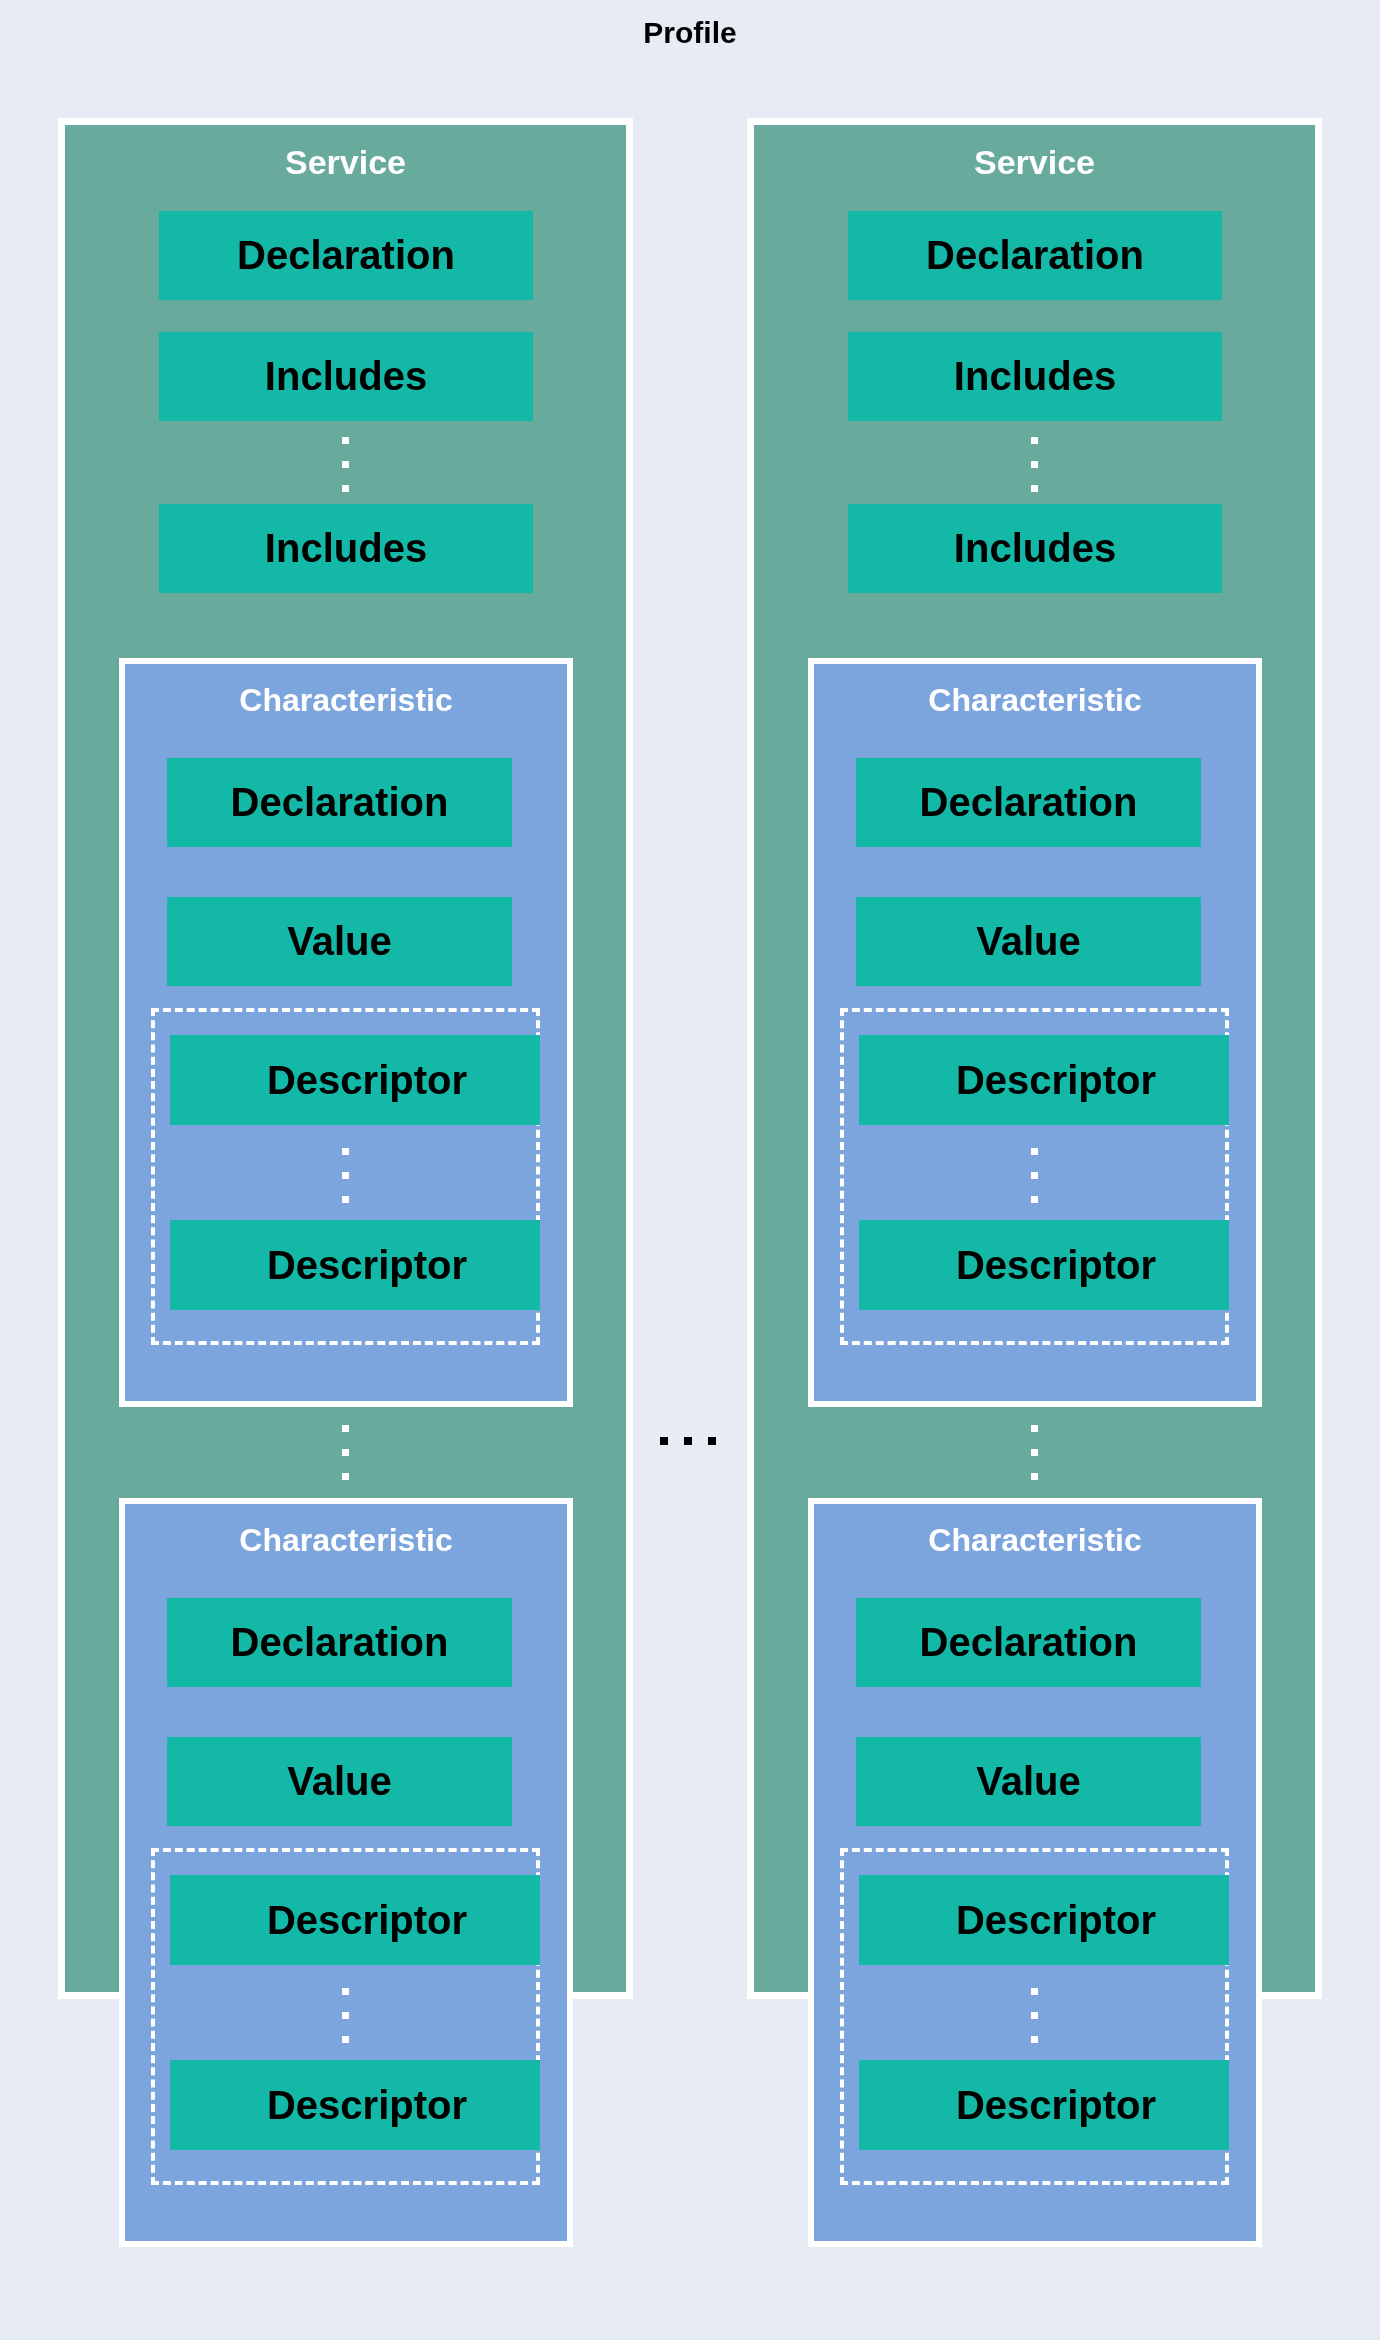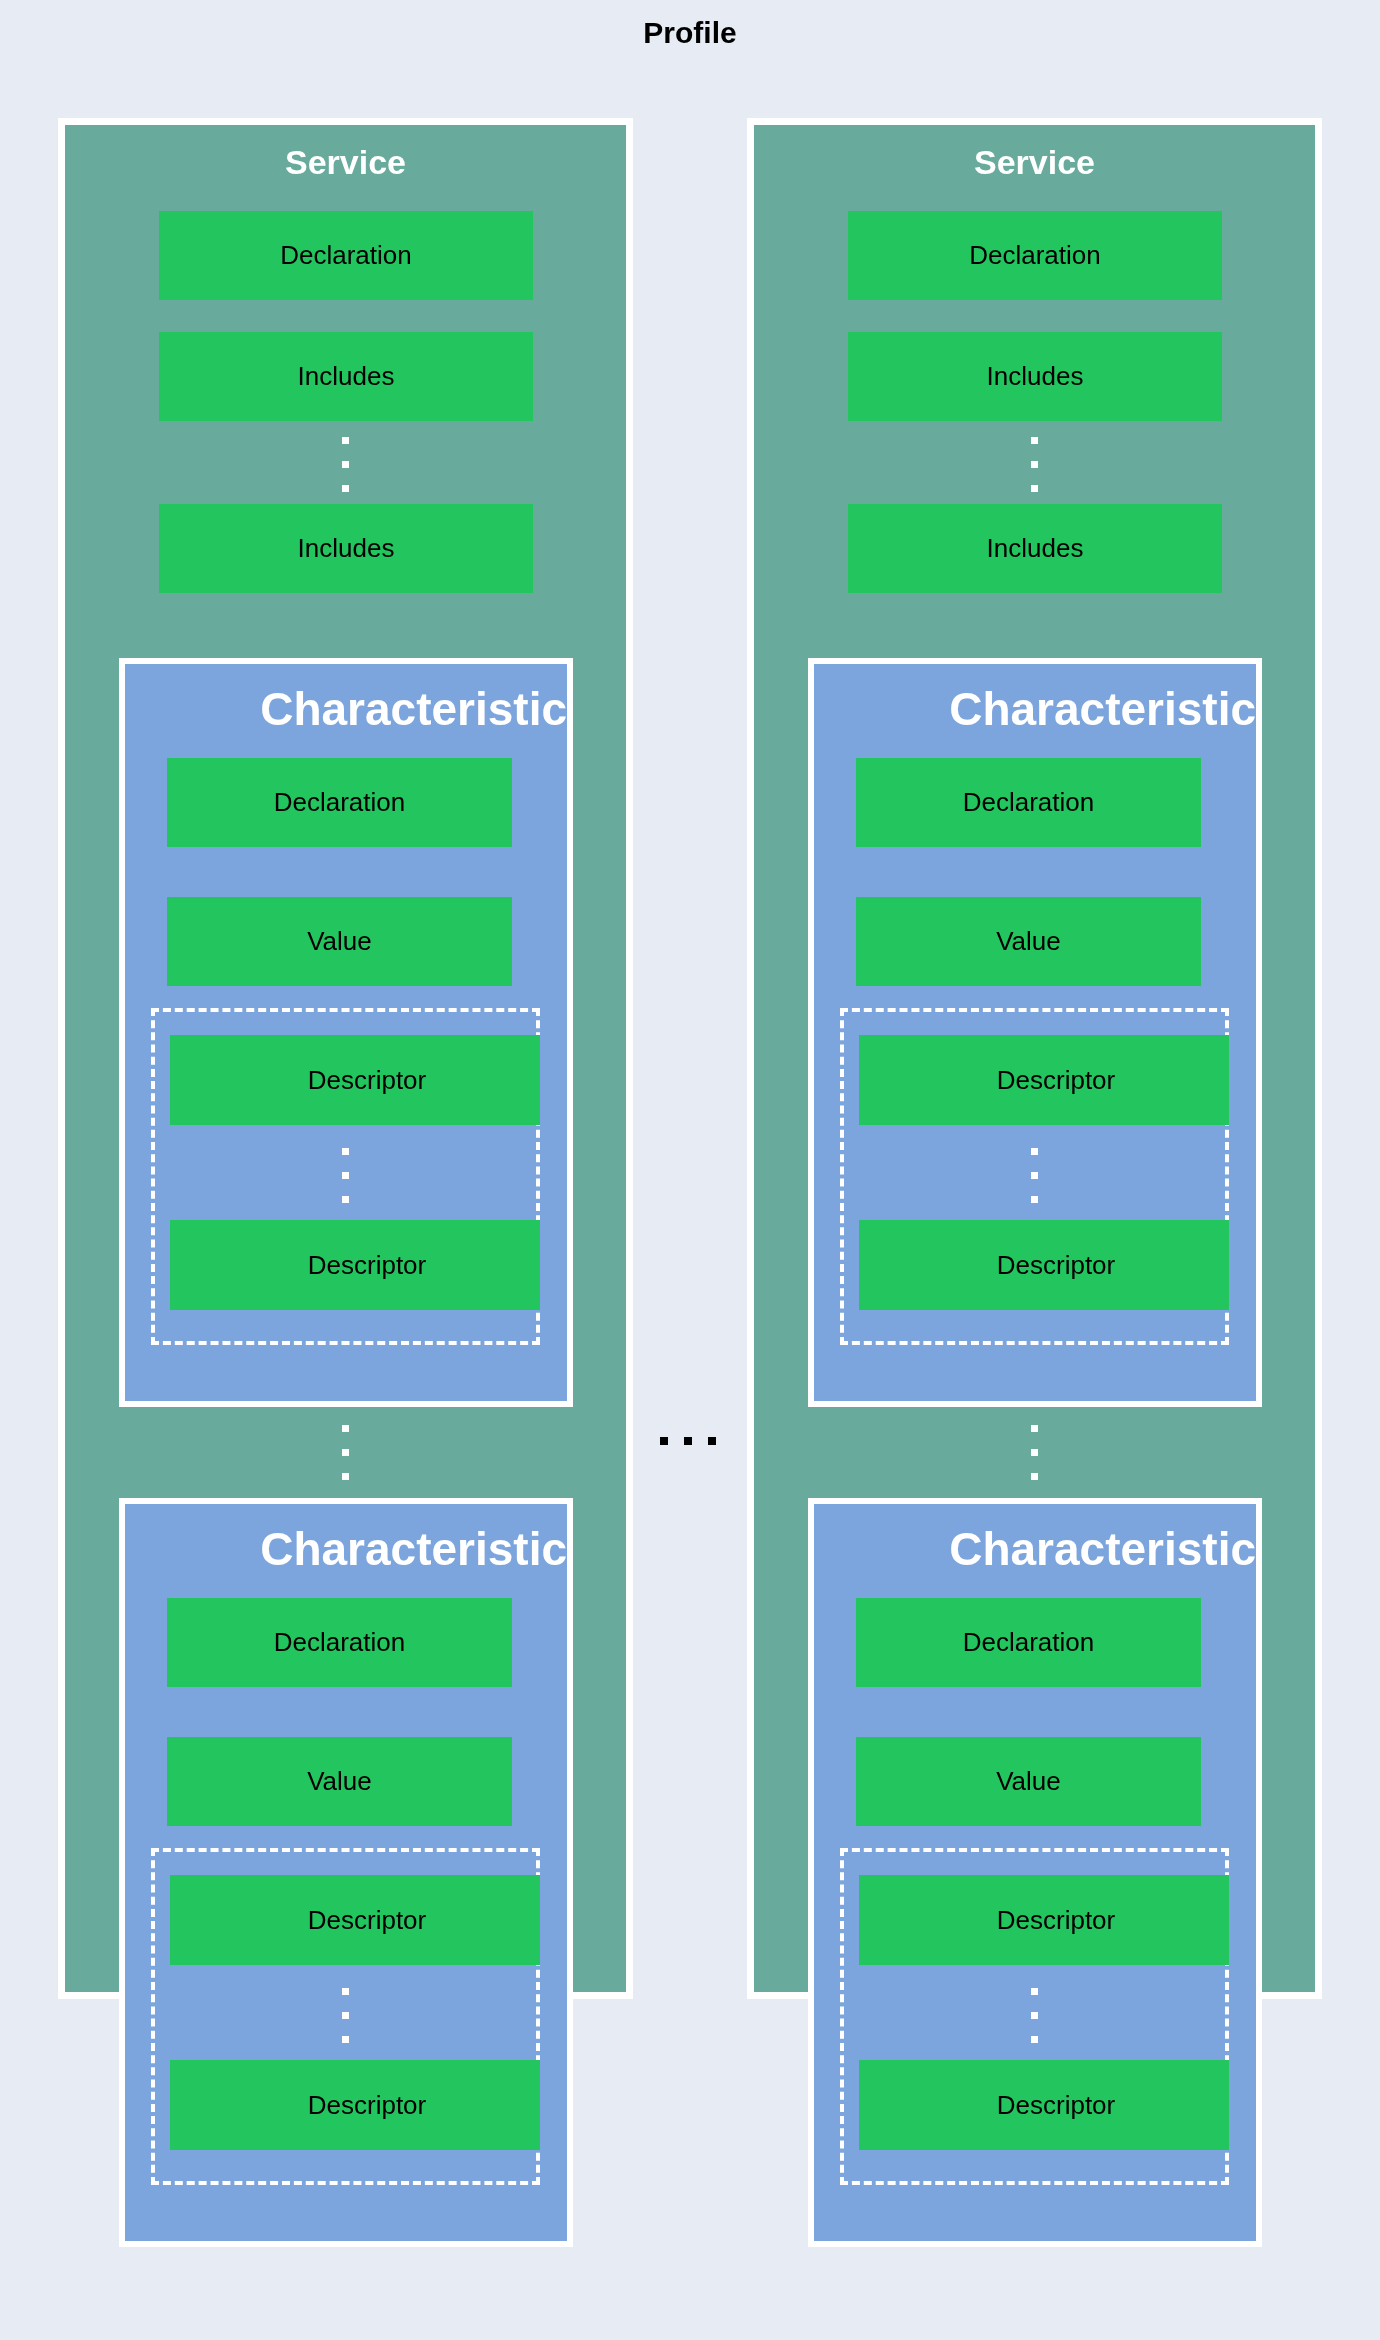--- a/index.html
+++ b/index.html
@@ -20,23 +20,24 @@
     background:#68aa9b; border:7px solid #ffffff; box-sizing:border-box;
   }
   .service.s0 { left:58px; }
   .service.s1 { left:747px; }
   .service-title {
     position:absolute; top:18px; left:0; width:100%;
     text-align:center; color:#ffffff; font-weight:bold; font-size:34px;
   }
   
   .wbox {
-    position:absolute; background:#22c55e; color:#000;
+    position:absolute; background:#14b8a6; color:#000;
     display:flex; align-items:center; justify-content:center;
-    font-size:26px;
+    font-size:40px;
+    font-weight:bold;
   }
   .svc-box { left:94px; width:374px; height:89px; }
   .svc-decl { top:86px; }
   .svc-inc1 { top:207px; }
   .svc-inc2 { top:379px; }
   
   .vdots {
     position:absolute; display:flex; flex-direction:column; gap:17px;
   }
   .vdots .dot { width:7px; height:7px; background:#ffffff; }
@@ -44,21 +45,21 @@
   .svc-dots2 { left:277px; top:1300px; }
   
   .characteristic {
     position:absolute; left:54px; width:454px; height:749px;
     background:#7da5dd; border:6px solid #ffffff; box-sizing:border-box;
   }
   .characteristic.c0 { top:533px; }
   .characteristic.c1 { top:1373px; }
   .char-title {
     position:absolute; top:18px; left:0; width:100%;
-    text-align:right; color:#ffffff; font-weight:bold; font-size:46px;
+    text-align:center; color:#ffffff; font-weight:bold; font-size:32px;
   }
   .char-box { left:42px; width:345px; height:89px; }
   .char-decl { top:94px; }
   .char-value { top:209px;margin-top:24px; }
   
   .desc-area {
     position:absolute; left:26px; top:344px; width:389px; height:337px;
     border:4px dashed #ffffff; box-sizing:border-box;
   }
   .desc-box { left:15px; width:346px; height:90px;padding-left:24px; }

